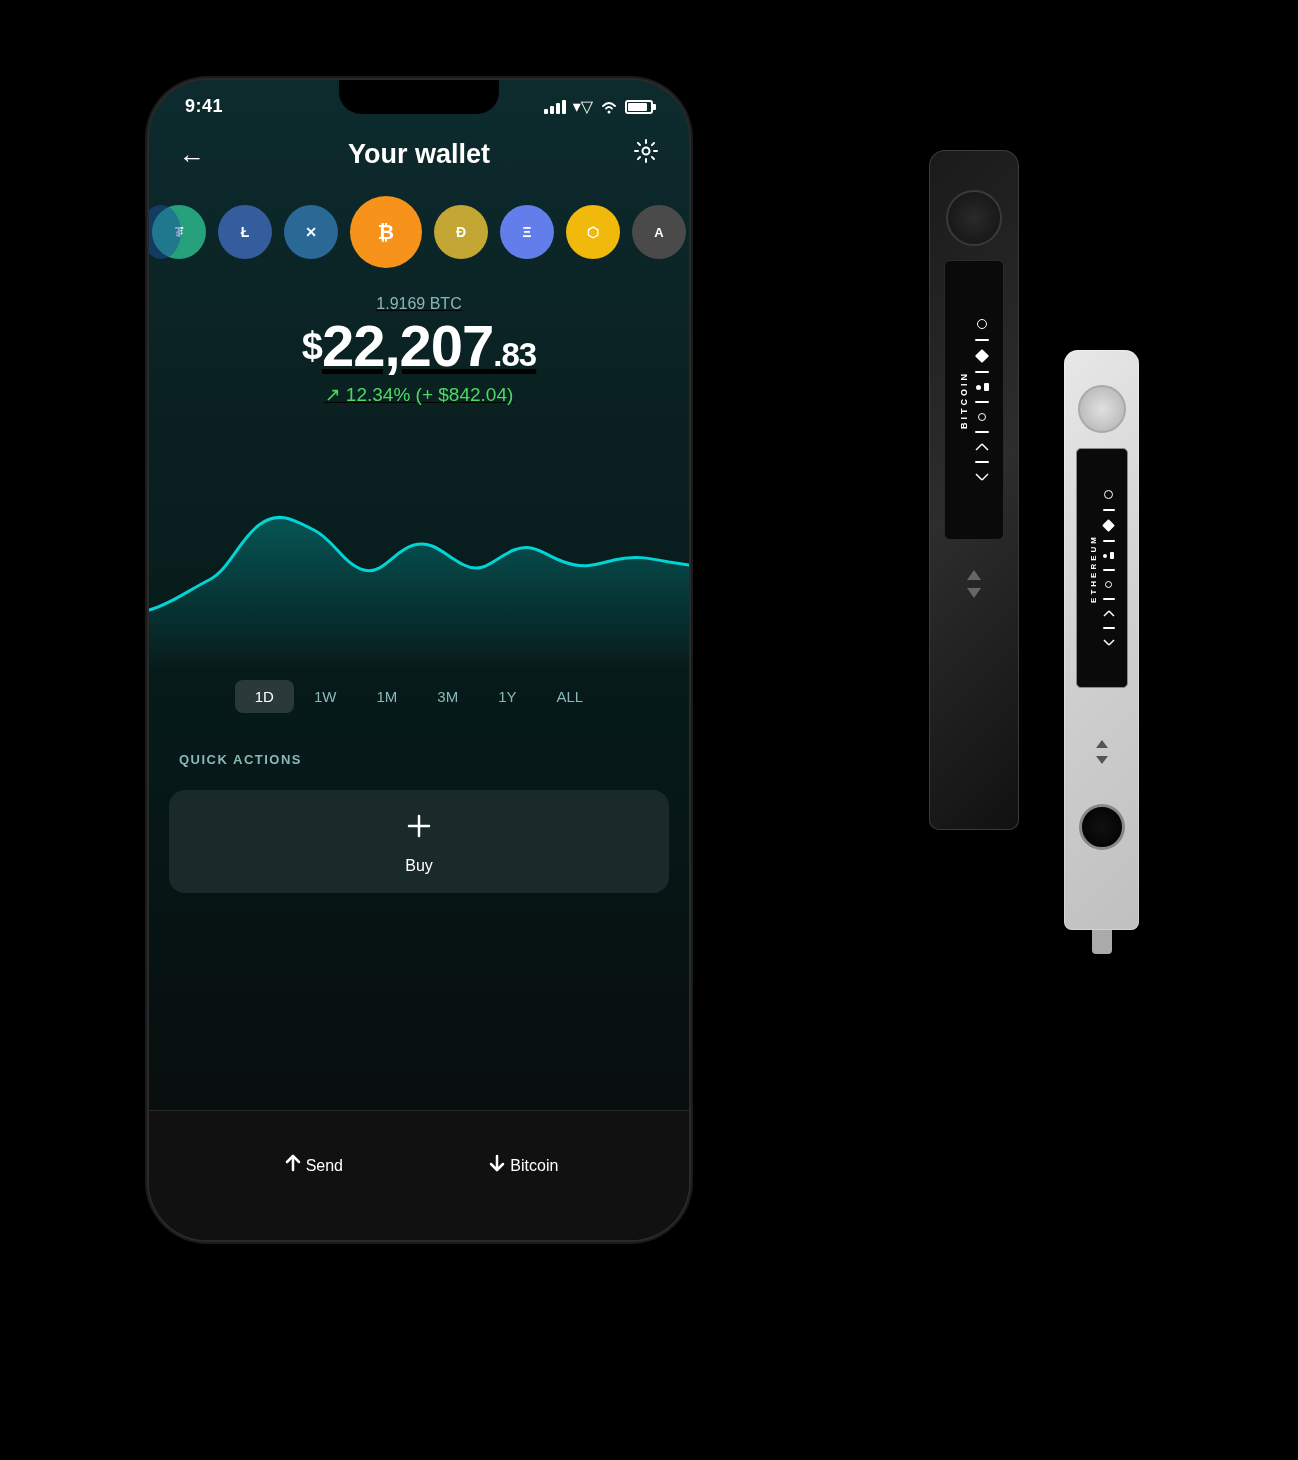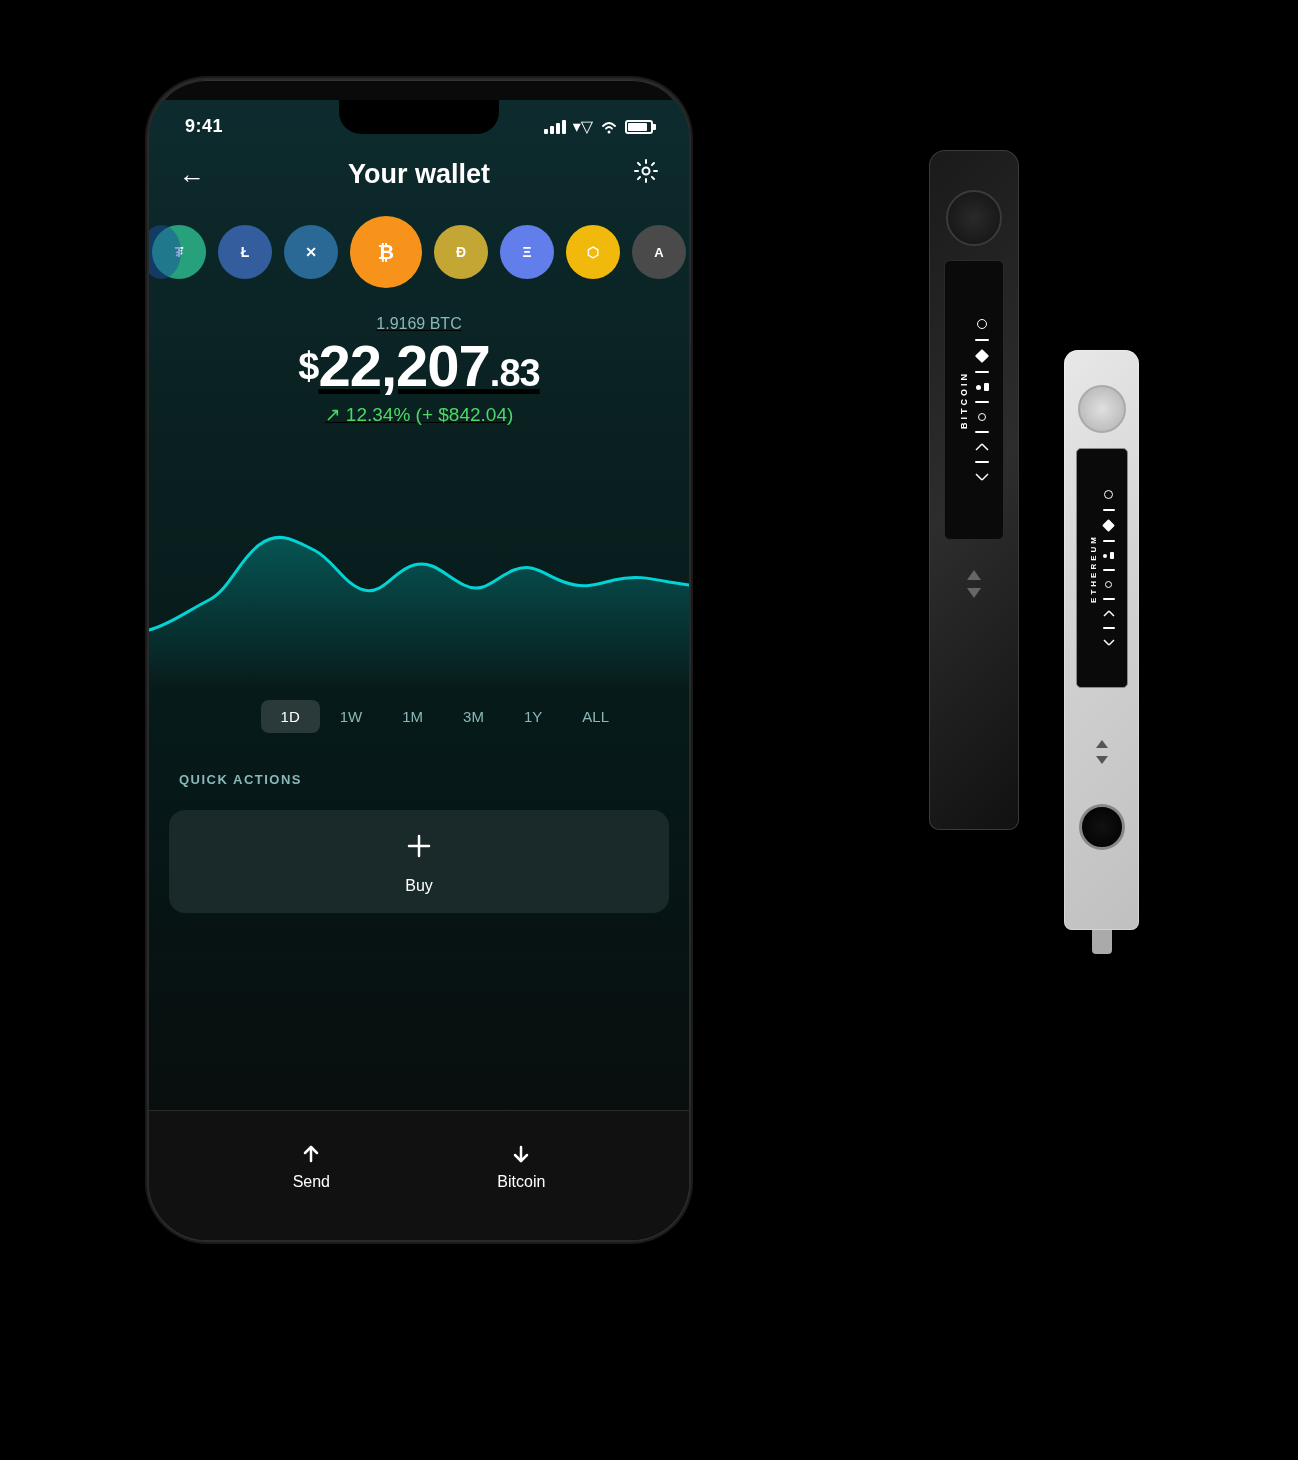--- a/index.html
+++ b/index.html
@@ -56,21 +56,20 @@
 
     .phone-screen {
       position: absolute;
       top: 0;
       left: 0;
       right: 0;
       bottom: 0;
       background: linear-gradient(180deg, #0d2b2e 0%, #0a2020 30%, #061818 60%, #0a0a0a 100%);
       border-radius: 12px;
       overflow: hidden;
-      margin-top: 20px;
     }
 
     
     .status-bar {
       position: absolute;
       top: 16px;
       left: 0;
       right: 0;
       display: flex;
       justify-content: space-between;
@@ -220,21 +219,21 @@
       letter-spacing: -1px;
     }
     .balance-amount sup {
       font-size: 38px;
       font-weight: 700;
       vertical-align: top;
       margin-top: 10px;
       display: inline-block;
     }
     .balance-amount .cents {
-      font-size: 38px;
+      font-size: 33px;
       font-weight: 700;
     }
     .balance-change {
       color: #4cd964;
       font-size: 19px;
       font-weight: 500;
       margin-top: 8px;
     }
 
     
@@ -251,21 +250,21 @@
       height: 100%;
     }
 
     
     .time-filters {
       position: absolute;
       top: 600px;
       left: 0;
       right: 0;
       display: flex;
-      justify-content: flex-end;
+      justify-content: center;
       gap: 0;
       padding: 0 60px;
     }
     .time-btn {
       padding: 8px 20px;
       border-radius: 8px;
       color: #8ab8b8;
       font-size: 15px;
       font-weight: 500;
       background: transparent;
@@ -326,21 +325,21 @@
       height: 130px;
       background: #111;
       border-top: 1px solid #2a2a2a;
       display: flex;
       align-items: center;
       justify-content: space-around;
       padding: 0 60px 20px;
     }
     .bottom-btn {
       display: flex;
-      flex-direction: column;
+      flex-direction: row;
       align-items: center;
       gap: 0;
       cursor: pointer;
     }
     .bottom-btn-icon {
       color: #fff;
       font-size: 24px;
     }
     .bottom-btn-label {
       color: #fff;

